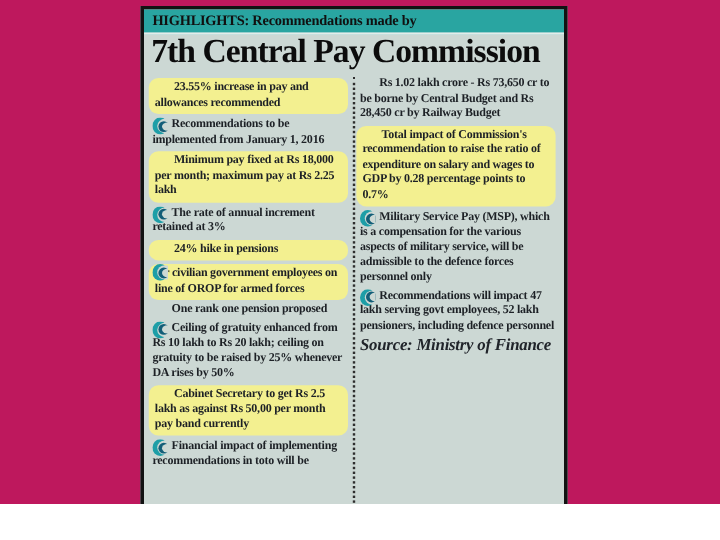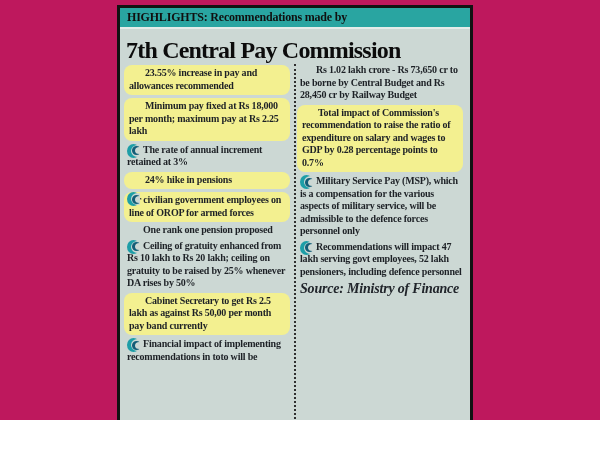--- a/index.html
+++ b/index.html
@@ -10,22 +10,22 @@
   .panel{
     position:absolute;left:117px;top:5px;width:350px;height:427px;
     background:#ccd8d4;border:3px solid #121212;border-bottom-width:5px;
   }
   .header-bar{
     height:19px;background:#29a5a1;border-bottom:2px solid #e4ece9;
     color:#101010;font-weight:bold;font-size:12px;line-height:19px;
     padding-left:7px;letter-spacing:-0.2px;white-space:nowrap;
   }
   .big-title{
-    font-size:24px;font-weight:bold;color:#0c0c0c;letter-spacing:-0.8px;
-    line-height:28px;padding:7px 5px 2px 6px;white-space:nowrap;
+    font-size:28px;font-weight:bold;color:#0c0c0c;letter-spacing:-0.8px;
+    line-height:28px;padding:1px 5px 2px 6px;white-space:nowrap;
   }
   .content{
     position:absolute;top:54px;left:3px;right:3px;bottom:2px;
     display:flex;
   }
   .col{flex:1 1 50%;padding:2px 4px 0 4px;overflow:hidden;}
   .divider{width:0;border-left:2px dotted #2e2e2e;margin:2px 0;}
   .item{position:relative;margin:0 0 3px 0;}
   .part{
     font-size:10px;font-weight:bold;color:#1d2126;line-height:12.5px;
@@ -66,20 +66,29 @@
       <span>HIGHLIGHTS: Recommendations made by</span>
     </div>
 
     <div class="big-title">7th Central Pay Commission</div>
 
     <div class="content">
       <div class="col">
         <div>
             <div class="item">
               <div class="part hl first">23.55% increase in pay and allowances recommended</div>
+            </div>
+            <div class="item">
+              <span class="bullet">
+                <i class="c1"></i>
+                <i class="c2"></i>
+                <i class="c3"></i>
+                <i class="c4"></i>
+              </span>
+              <div class="part first">Recommendations to be implemented from January 1, 2016</div>
             </div>
             <div class="item">
               <div class="part hl first">Minimum pay fixed at Rs 18,000 per month; maximum pay at Rs 2.25 lakh</div>
             </div>
             <div class="item">
               <span class="bullet">
                 <i class="c1"></i>
                 <i class="c2"></i>
                 <i class="c3"></i>
                 <i class="c4"></i>

